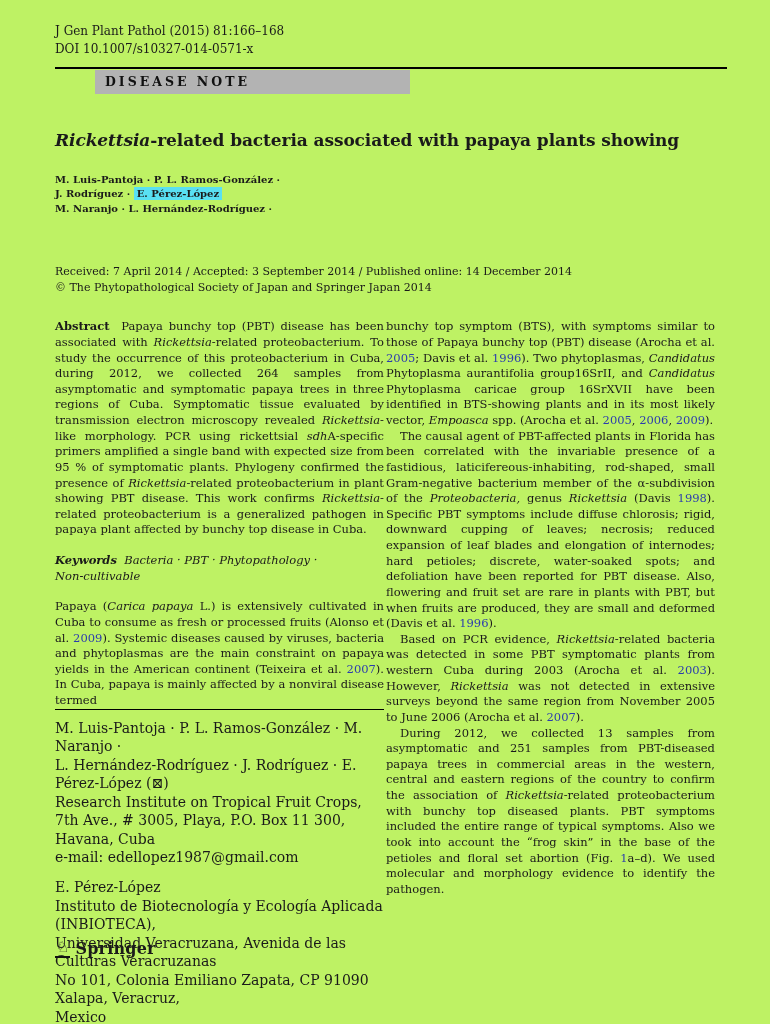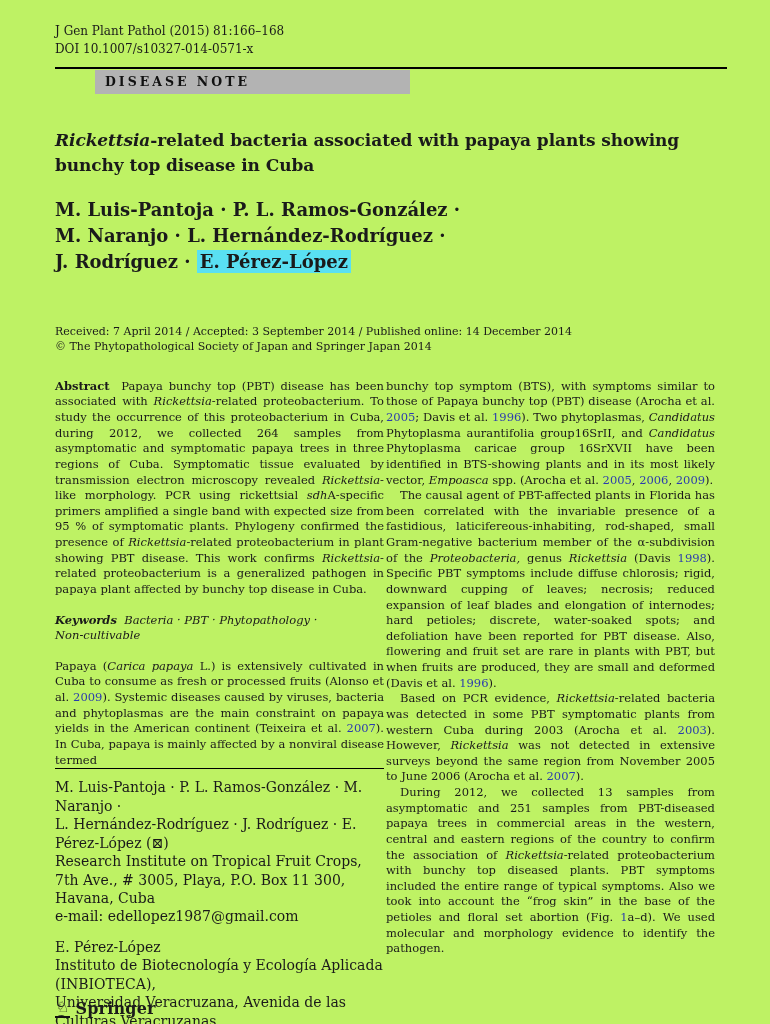--- a/index.html
+++ b/index.html
@@ -12,21 +12,21 @@
   }
   .hdr{font-size:12px; line-height:1.5;}
   .rule{border:none; border-top:2px solid #000; margin:9px 0 0 0;}
   .band{
     margin-top:1px; width:315px; box-sizing:border-box; background:var(--band);
     padding:4px 10px 5px 10px; font-weight:bold; font-size:12.5px; letter-spacing:3px;
     color:#111;
     margin-left:40px;
   }
   .title{margin-top:34px; font-size:17px; font-weight:bold; line-height:1.45; letter-spacing:-0.1px;}
-  .authors{margin-top:20px; font-weight:bold; font-size:18px;}
+  .authors{margin-top:20px; font-weight:bold; font-size:10px;}
   .a-line{line-height:1.45;}
   .dates{margin-top:48px; font-size:11px; line-height:1.42;}
   .cols{display:flex; gap:2px; margin-top:24px; height:614px;}
   .col{width:329px; font-size:11.5px; line-height:1.36; box-sizing:border-box;}
   .col-left{display:flex; flex-direction:column;}
   .para{margin:0;}
   .just{text-align:justify;}
   .mb14{margin-bottom:15px;}
   .mb30{margin-bottom:15px;font-style:italic; }
   .mb30 + .para{margin-top:14px;}
@@ -52,26 +52,26 @@
 
   <div class="hdr">
     <div>J Gen Plant Pathol (2015) 81:166–168</div>
     <div>DOI 10.1007/s10327-014-0571-x</div>
   </div>
 
   <hr class="rule">
 
   <div class="band">DISEASE NOTE</div>
 
-  <div class="title"><span class="it">Rickettsia</span><span class="">-related bacteria associated with papaya plants showing</span><br><span class="">bunchy top disease in Cuba</span></div>
+  <div class="title"><span class="it">Rickettsia</span><span class="">-related bacteria associated with papaya plants showing</span><br></div>
 
   <div class="authors">
       <div class="a-line"><span class="">M. Luis-Pantoja · P. L. Ramos-González ·</span></div>
+      <div class="a-line"><span class="">J. Rodríguez · </span><span class="hl">E. Pérez-López</span></div>
       <div class="a-line"><span class="">M. Naranjo · L. Hernández-Rodríguez ·</span></div>
-      <div class="a-line"><span class="">J. Rodríguez · </span><span class="hl">E. Pérez-López</span></div>
     </div>
 
   <div class="dates">
     <div>Received: 7 April 2014 / Accepted: 3 September 2014 / Published online: 14 December 2014</div>
     <div>© The Phytopathological Society of Japan and Springer Japan 2014</div>
   </div>
 
   <div class="cols">
     <div class="col col-left">
       <div>

